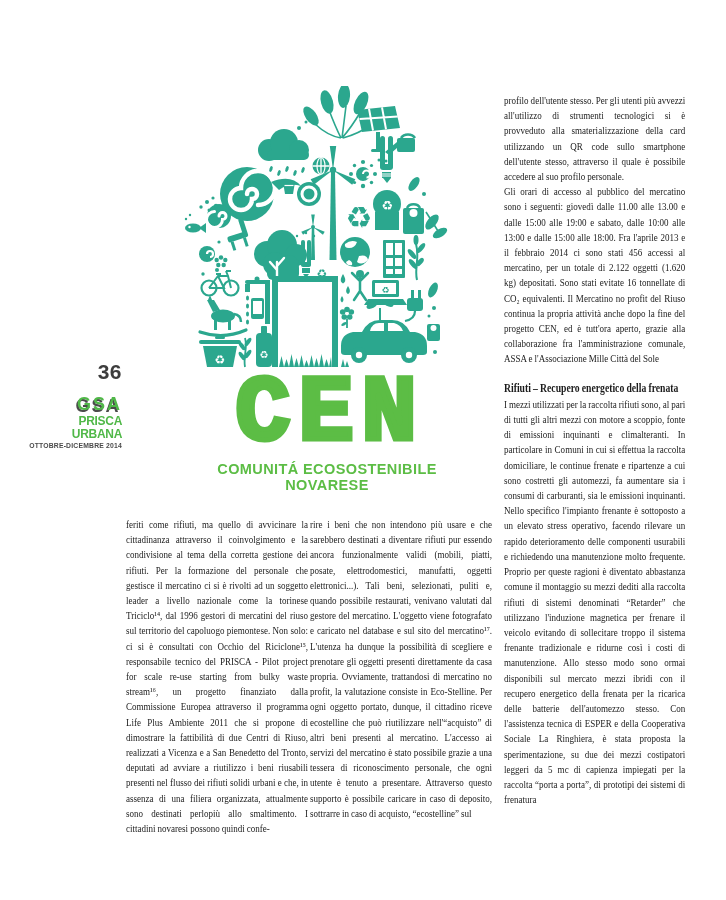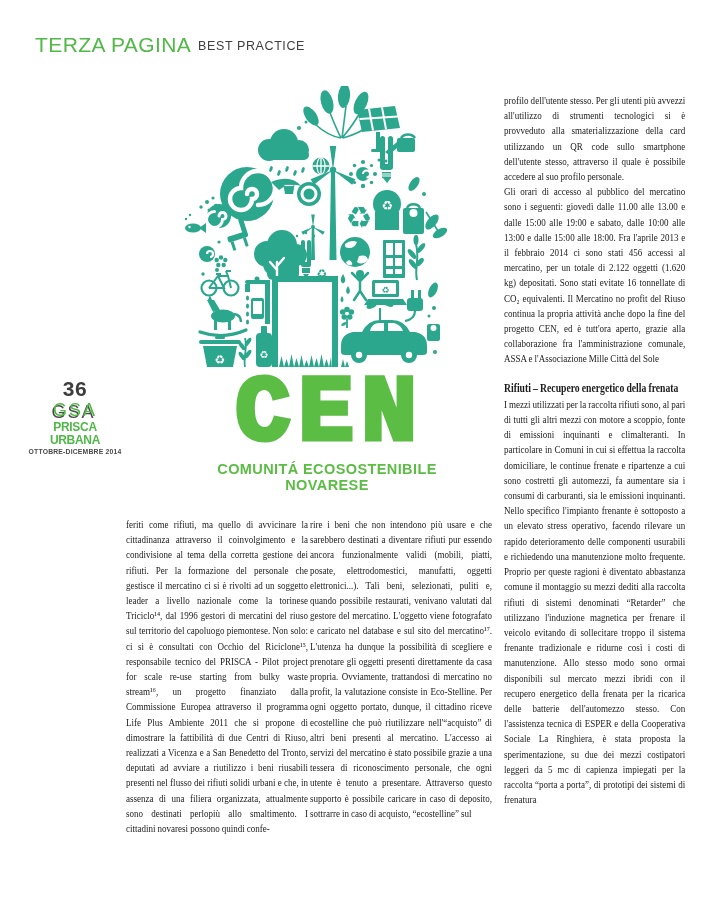--- a/index.html
+++ b/index.html
@@ -5,25 +5,25 @@
   html,body{margin:0;padding:0;background:#ffffff;}
   .page{position:relative;width:726px;height:900px;background:#fff;overflow:hidden;
         font-family:"Liberation Serif", serif;}
   
   .header{position:absolute;left:35px;top:33px;white-space:nowrap;
           font-family:"Liberation Sans", sans-serif;}
   .section-title{display:inline-block;font-size:21px;color:#52b848;letter-spacing:.4px;}
   .section-sub{display:inline-block;font-size:12.5px;color:#3f3f3f;letter-spacing:.6px;
                margin-left:7px;vertical-align:2px;}
   
-  .sidebar{position:absolute;left:28px;top:378px;width:94px;text-align:center;
+  .sidebar{position:absolute;left:28px;top:361px;width:94px;text-align:right;
            font-family:"Liberation Sans", sans-serif;line-height:1.05;}
   .page-num{font-size:21px;font-weight:bold;color:#3d3d3d;letter-spacing:.5px;}
-  .gsa{font-size:18px;font-weight:normal;color:#50b848;letter-spacing:2px;
-       text-shadow:-1.5px 1.5px 0 #4b4b4b;margin-top:1px;}
+  .gsa{font-size:18px;font-weight:bold;color:#50b848;letter-spacing:2px;
+       text-shadow:-1.5px 1.5px 0 #4b4b4b;margin-top:12px;}
   .mag{font-size:12px;font-weight:bold;color:#50b848;letter-spacing:-.3px;margin-top:1px;}
   .issue{font-size:6.8px;font-weight:bold;color:#4a4a4a;letter-spacing:.2px;margin-top:2px;}
   
   .logoblock{position:absolute;left:183px;top:86px;width:288px;text-align:center;}
   .cen{font-family:Liberation Mono, monospace;font-weight:bold;font-size:92px;
        line-height:.8;color:#5cbd45;letter-spacing:8px;margin-top:4px;margin-left:6px;
        -webkit-text-stroke:5px #5cbd45;}
   .tagline{font-family:"Liberation Sans", sans-serif;font-weight:bold;font-size:14.5px;
            color:#5cbd45;letter-spacing:.4px;margin-top:9px;}
   
@@ -37,23 +37,20 @@
   .col-right{left:504px;top:93px;width:221px;height:772px;}
   svg .tl{fill:#2BA78E;}
   svg .wh{fill:#ffffff;}
   svg text{font-family:"DejaVu Sans", sans-serif;}
 </style>
 </head>
 <body>
 
 <div class="page">
 
-  <div class="header">
-    <span class="section-title">TERZA PAGINA</span><span class="section-sub">BEST PRACTICE</span>
-  </div>
 
   <div class="sidebar">
     <div class="page-num">36</div>
     <div class="gsa">GSA</div>
     <div class="mag">PRISCA URBANA</div>
     <div class="issue">OTTOBRE-DICEMBRE 2014</div>
   </div>
 
   <div class="logoblock">
     <svg viewBox="0 0 288 284" width="288" height="284">

